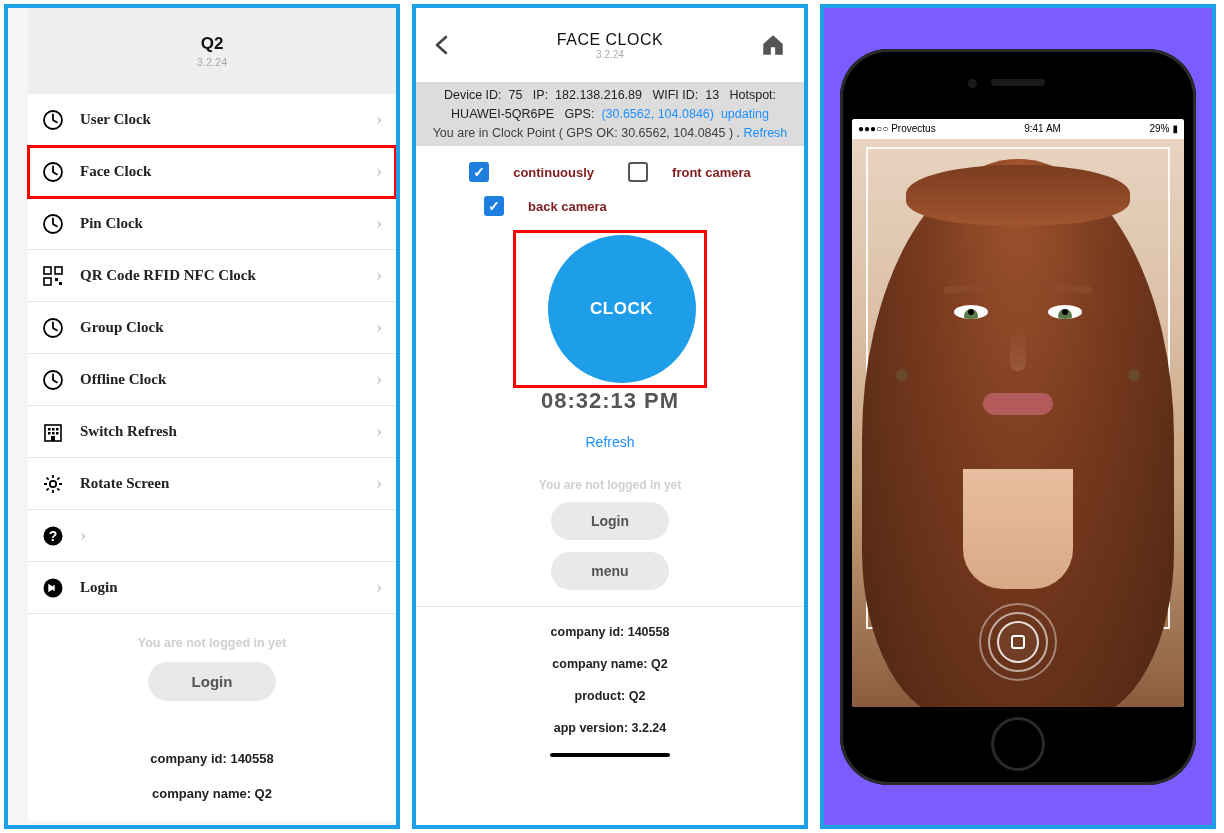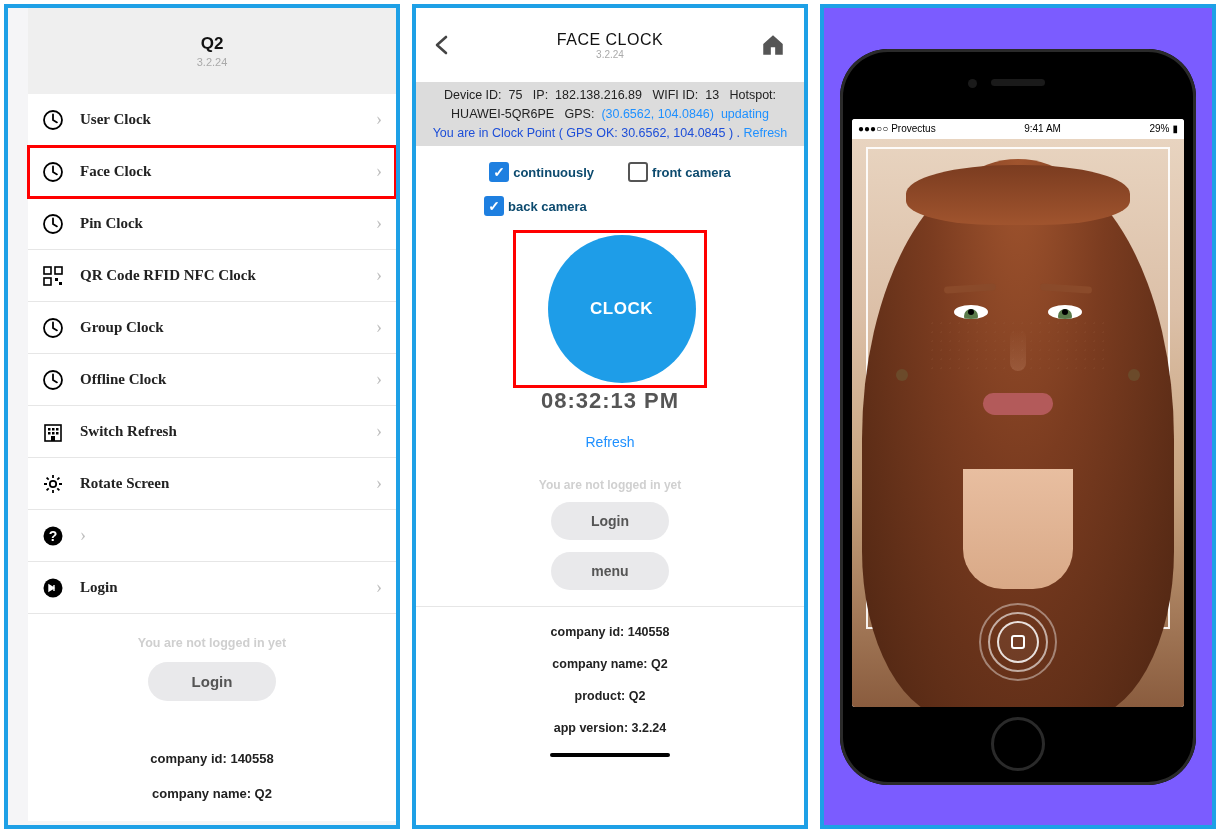--- a/index.html
+++ b/index.html
@@ -90,25 +90,25 @@
     background: #dcdcdc;
     font-size: 12.5px;
     line-height: 1.5;
     padding: 4px 6px;
     color: #222;
     text-align: center;
   }
   .gps-val { color: #1e90ff; }
   .updating { color: #1e90ff; margin-top: 16px; }
   .clockpoint-line { font-size: 12.5px; font-weight: 500; }
-  .green { color: #1d4ed8; }
+  .green { color: #404040; }
   .refresh-link { color: #1e90ff; }
   .p2-body { background:#fff; text-align:center; padding: 16px 0 0; }
   .check-row { display:flex; justify-content:center; gap: 34px; margin-bottom: 14px; }
-  .check-item { display:flex; align-items:center; gap:4px; font-size:13px; font-weight:700; color:#0c4a6e; }
+  .check-item { display:flex; align-items:center; gap:24px; font-size:13px; font-weight:700; color:#7f1d1d; }
   .cb {
     width:20px; height:20px; border:2px solid #555; border-radius:3px;
     display:inline-flex; align-items:center; justify-content:center;
   }
   .cb.checked { background:#1e7fe0; border-color:#1e7fe0; color:#fff; }
   .cb.checked::after { content:"✓"; font-size:14px; font-weight:900; }
   .clock-wrap {
     width: 194px; height: 158px;
     margin: 4px auto 0;
     border: 3px solid #ff0000;

